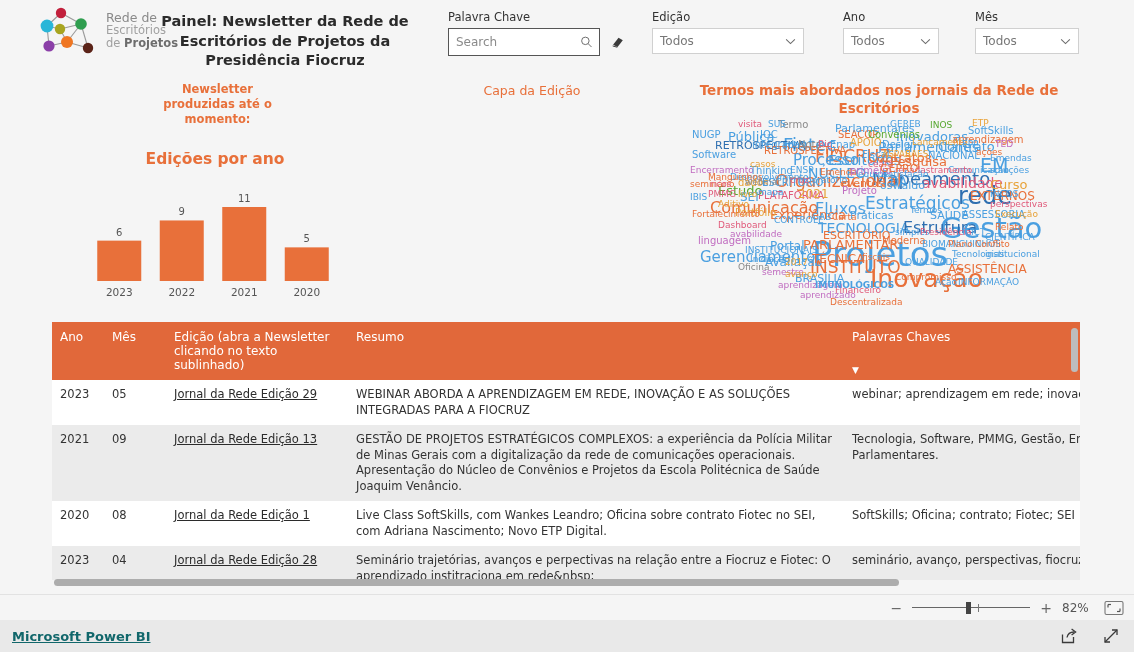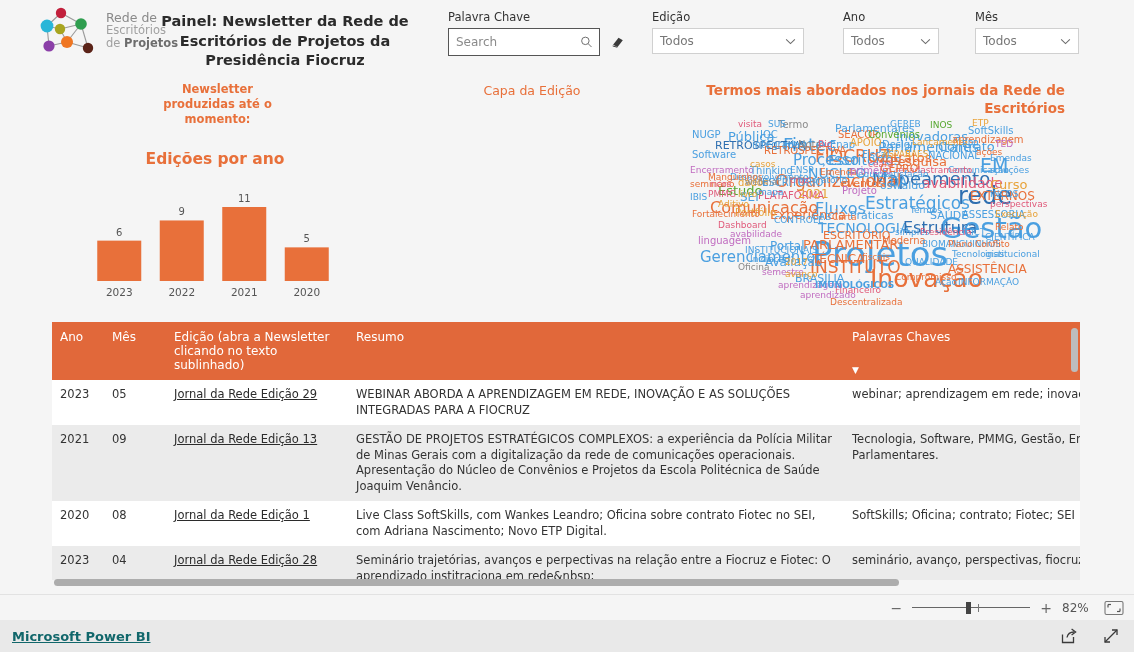--- a/index.html
+++ b/index.html
@@ -113,21 +113,21 @@
   
   .capa-title {
     position: absolute; left: 440px; top: 83px;
     width: 184px; text-align: center;
     font-size: 12.5px; color: #e8703a;
   }
 
   
   .wc-title {
     position: absolute; left: 693px; top: 82px;
-    width: 372px; text-align: right;
+    width: 372px; text-align: center;
     font-size: 13.5px; color: #e8703a; font-weight: bold;
     line-height: 1.3;
   }
   .wordcloud {
     position: absolute; left: 690px; top: 118px;
     width: 378px; height: 190px;
     overflow: hidden;
   }
   .wordcloud span {
     position: absolute;

